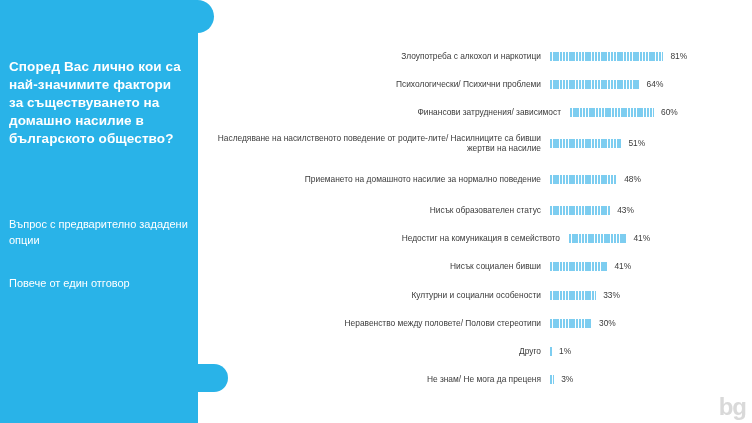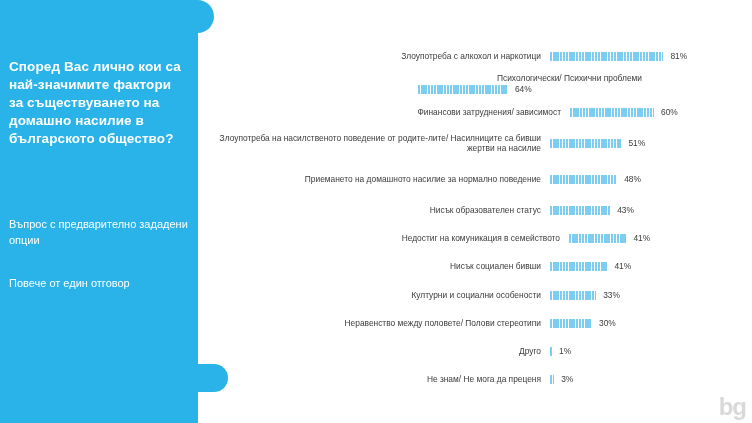--- a/index.html
+++ b/index.html
@@ -159,36 +159,36 @@
 <div id="blob-dot"></div>
 
 <div id="chart">
     <div class="row" style="top: 45px;">
       <div class="row-label">Злоупотреба с алкохол и наркотици</div>
       <div class="bar-wrap">
         <div class="bar" style="width: 113.4px;"></div>
         <div class="bar-value">81%</div>
       </div>
     </div>
-    <div class="row" style="top: 73px; flex-direction: column;">
+    <div class="row" style="top: 73px;">
       <div class="row-label">Психологически/ Психични проблеми</div>
       <div class="bar-wrap">
         <div class="bar" style="width: 89.6px;"></div>
         <div class="bar-value">64%</div>
       </div>
     </div>
     <div class="row" style="top: 101px; padding-left: 20px;">
       <div class="row-label">Финансови затруднения/ зависимост</div>
       <div class="bar-wrap">
         <div class="bar" style="width: 84px;"></div>
         <div class="bar-value">60%</div>
       </div>
     </div>
     <div class="row" style="top: 132px;">
-      <div class="row-label">Злоупотреба на насилственото поведение от родите-лите/ Насилниците са бивши жертви на насилие</div>
+      <div class="row-label">Наследяване на насилственото поведение от родите-лите/ Насилниците са бивши жертви на насилие</div>
       <div class="bar-wrap">
         <div class="bar" style="width: 71.4px;"></div>
         <div class="bar-value">51%</div>
       </div>
     </div>
     <div class="row" style="top: 168px;">
       <div class="row-label">Приемането на домашното насилие за нормално поведение</div>
       <div class="bar-wrap">
         <div class="bar" style="width: 67.2px;"></div>
         <div class="bar-value">48%</div>

